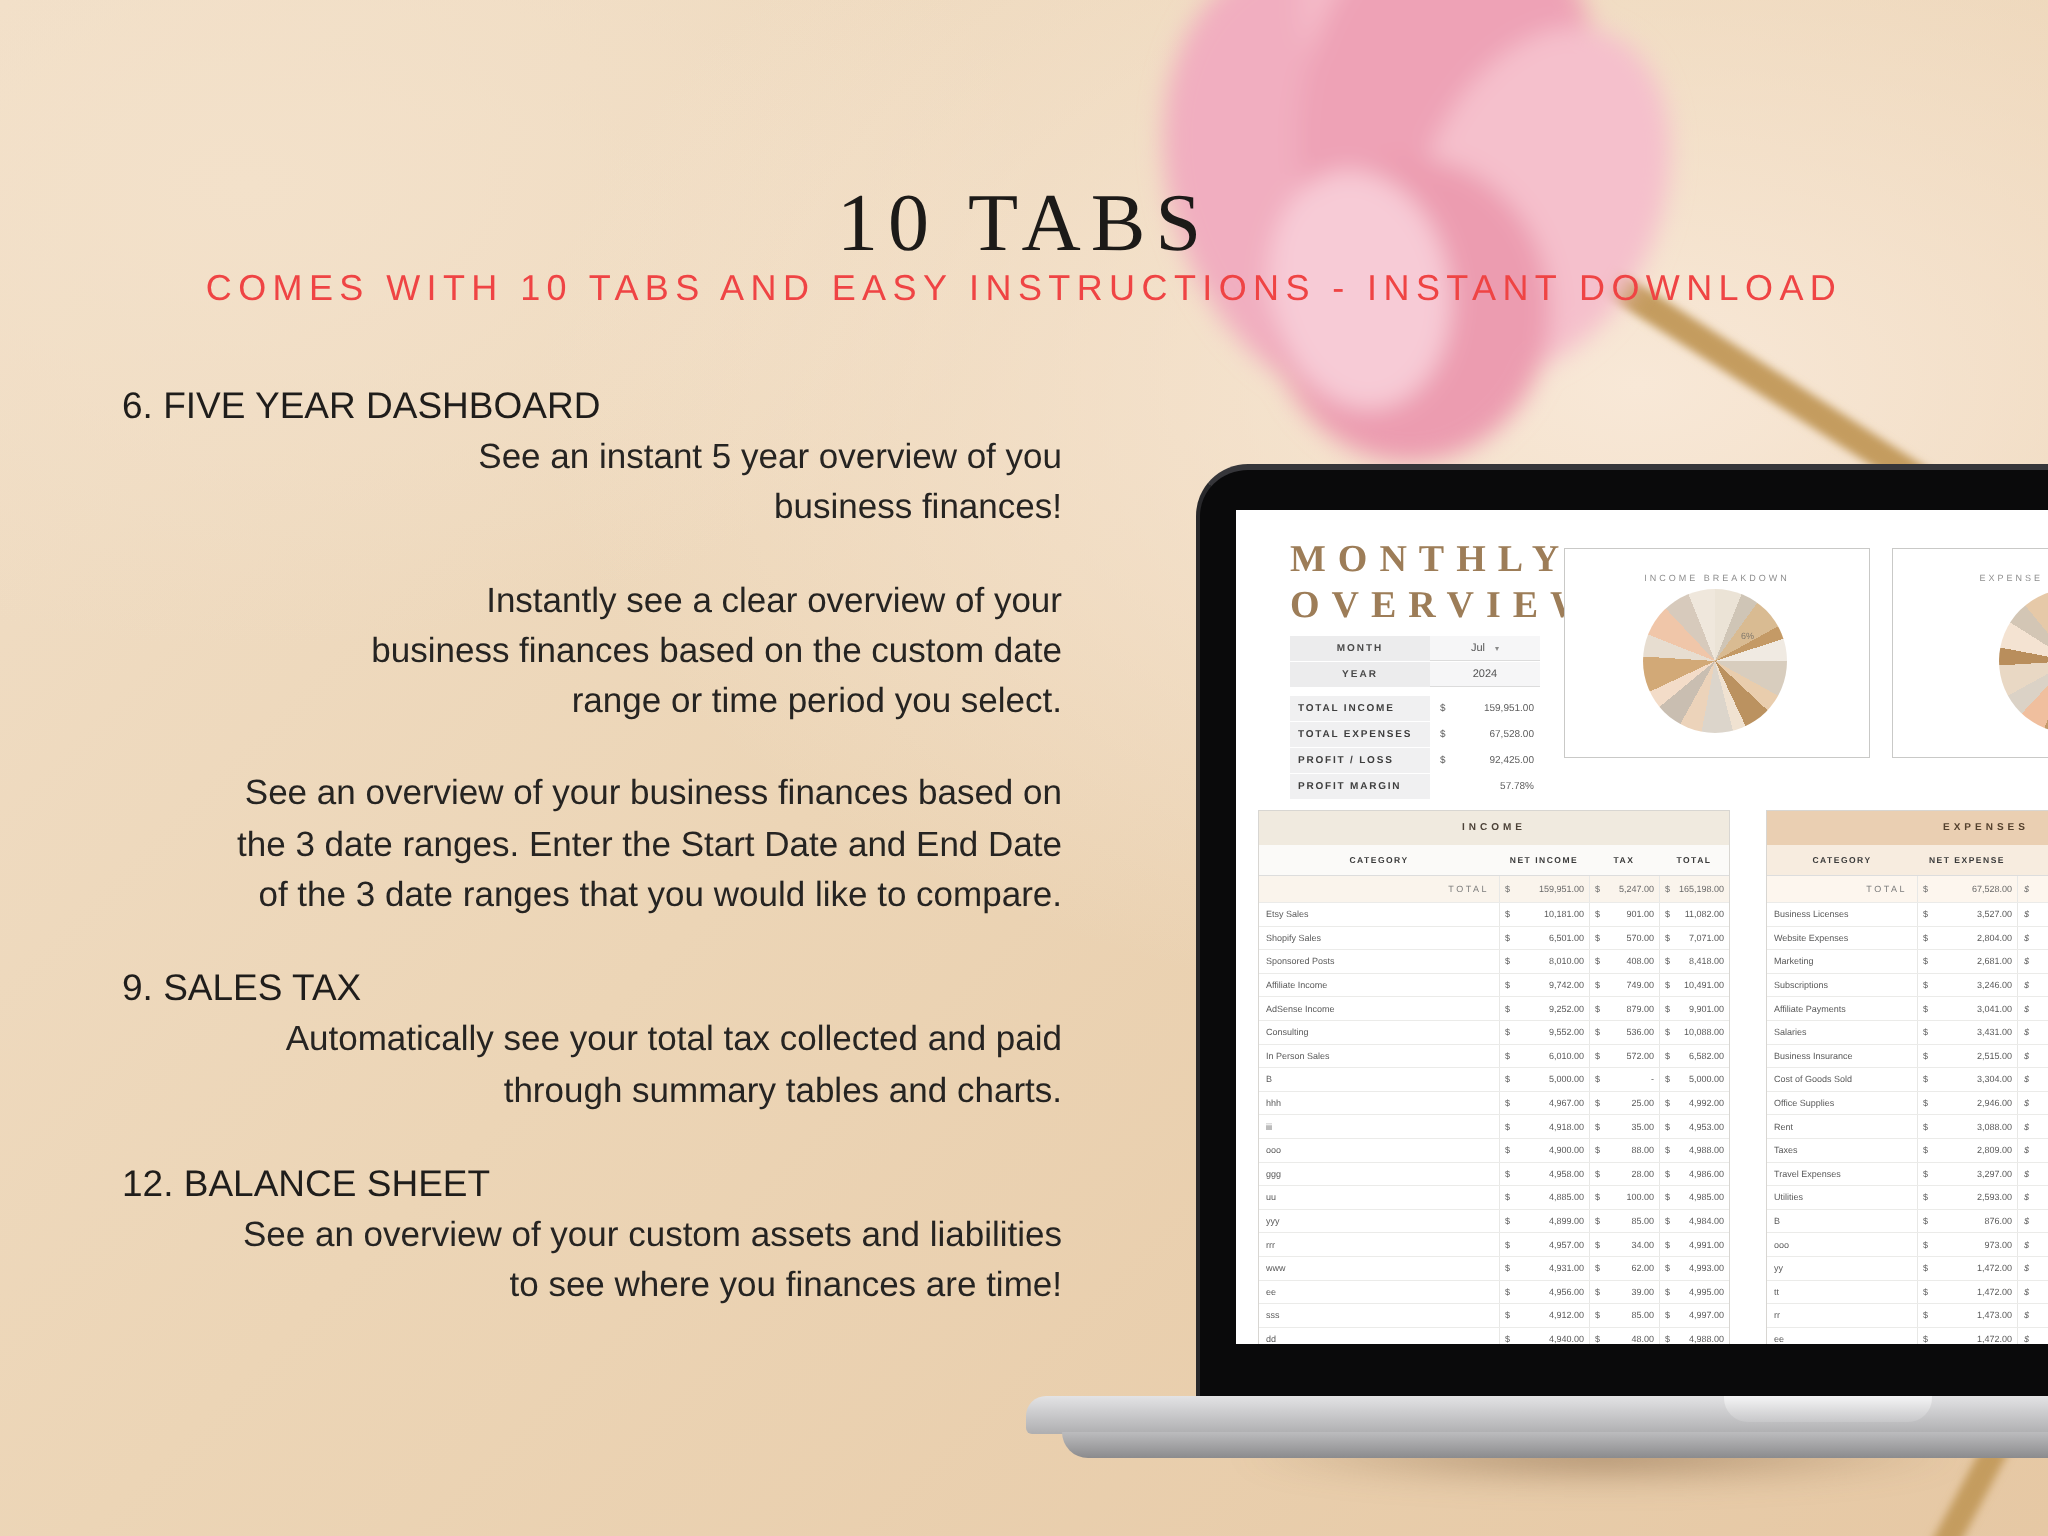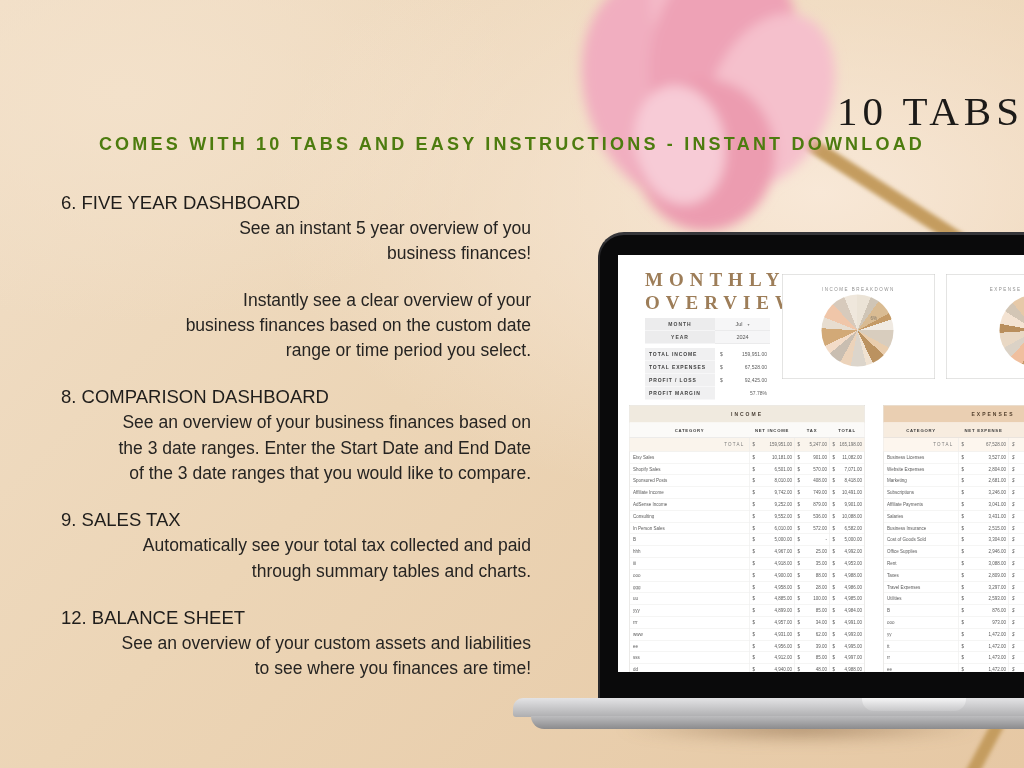--- a/index.html
+++ b/index.html
@@ -9,25 +9,25 @@
   
   .bg{position:absolute;inset:0;z-index:0;background:
     radial-gradient(90% 70% at 80% 25%, #f8e8d7 0%, rgba(248,232,215,0) 60%),
     radial-gradient(70% 55% at 12% 12%, #f3e1ca 0%, rgba(243,225,202,0) 55%),
     linear-gradient(135deg,#f1dfc8 0%, #ecd5b6 45%, #e6c8a4 100%);}
 
   .tulip-svg{position:absolute;left:520px;top:-60px;z-index:1;}
   .stem2-svg{position:absolute;left:930px;top:680px;z-index:1;}
 
   
-  .title{position:absolute;left:0;right:0;top:60px;z-index:2;text-align:right;
+  .title{position:absolute;left:0;right:0;top:60px;z-index:2;text-align:center;
     font-family:"Liberation Serif",serif;font-weight:400;font-size:41px;
     letter-spacing:5px;color:#1c1a18;}
   .subtitle{position:absolute;left:0;right:0;top:134px;z-index:2;text-align:center;
-    font-size:18px;letter-spacing:3.2px;color:#4d7c0f;font-weight:700;}
+    font-size:18px;letter-spacing:3.2px;color:#ef4444;font-weight:400;}
 
   
   .features{position:absolute;left:61px;top:190px;width:470px;z-index:2;}
   .feature{margin-bottom:21px;}
   .feature h3{margin:0 0 1px 0;font-size:18.5px;line-height:25px;font-weight:400;color:#1f1d1b;}
   .feature p{margin:0;font-size:17.5px;line-height:25.3px;color:#262422;white-space:pre-line;text-align:right;}
 
   
   .laptop-shadow{position:absolute;left:545px;top:708px;width:510px;height:44px;z-index:2;
     background:radial-gradient(50% 50% at 50% 45%, rgba(112,78,46,.5), rgba(112,78,46,0) 72%);
@@ -148,21 +148,20 @@
 business finances!</p>
       </section>
 
       <section class="feature">
         <p>Instantly see a clear overview of your
 business finances based on the custom date
 range or time period you select.</p>
       </section>
 
       <section class="feature">
-        <h3>8. COMPARISON DASHBOARD</h3>
         <p>See an overview of your business finances based on
 the 3 date ranges. Enter the Start Date and End Date
 of the 3 date ranges that you would like to compare.</p>
       </section>
 
       <section class="feature">
         <h3>9. SALES TAX</h3>
         <p>Automatically see your total tax collected and paid
 through summary tables and charts.</p>
       </section>

